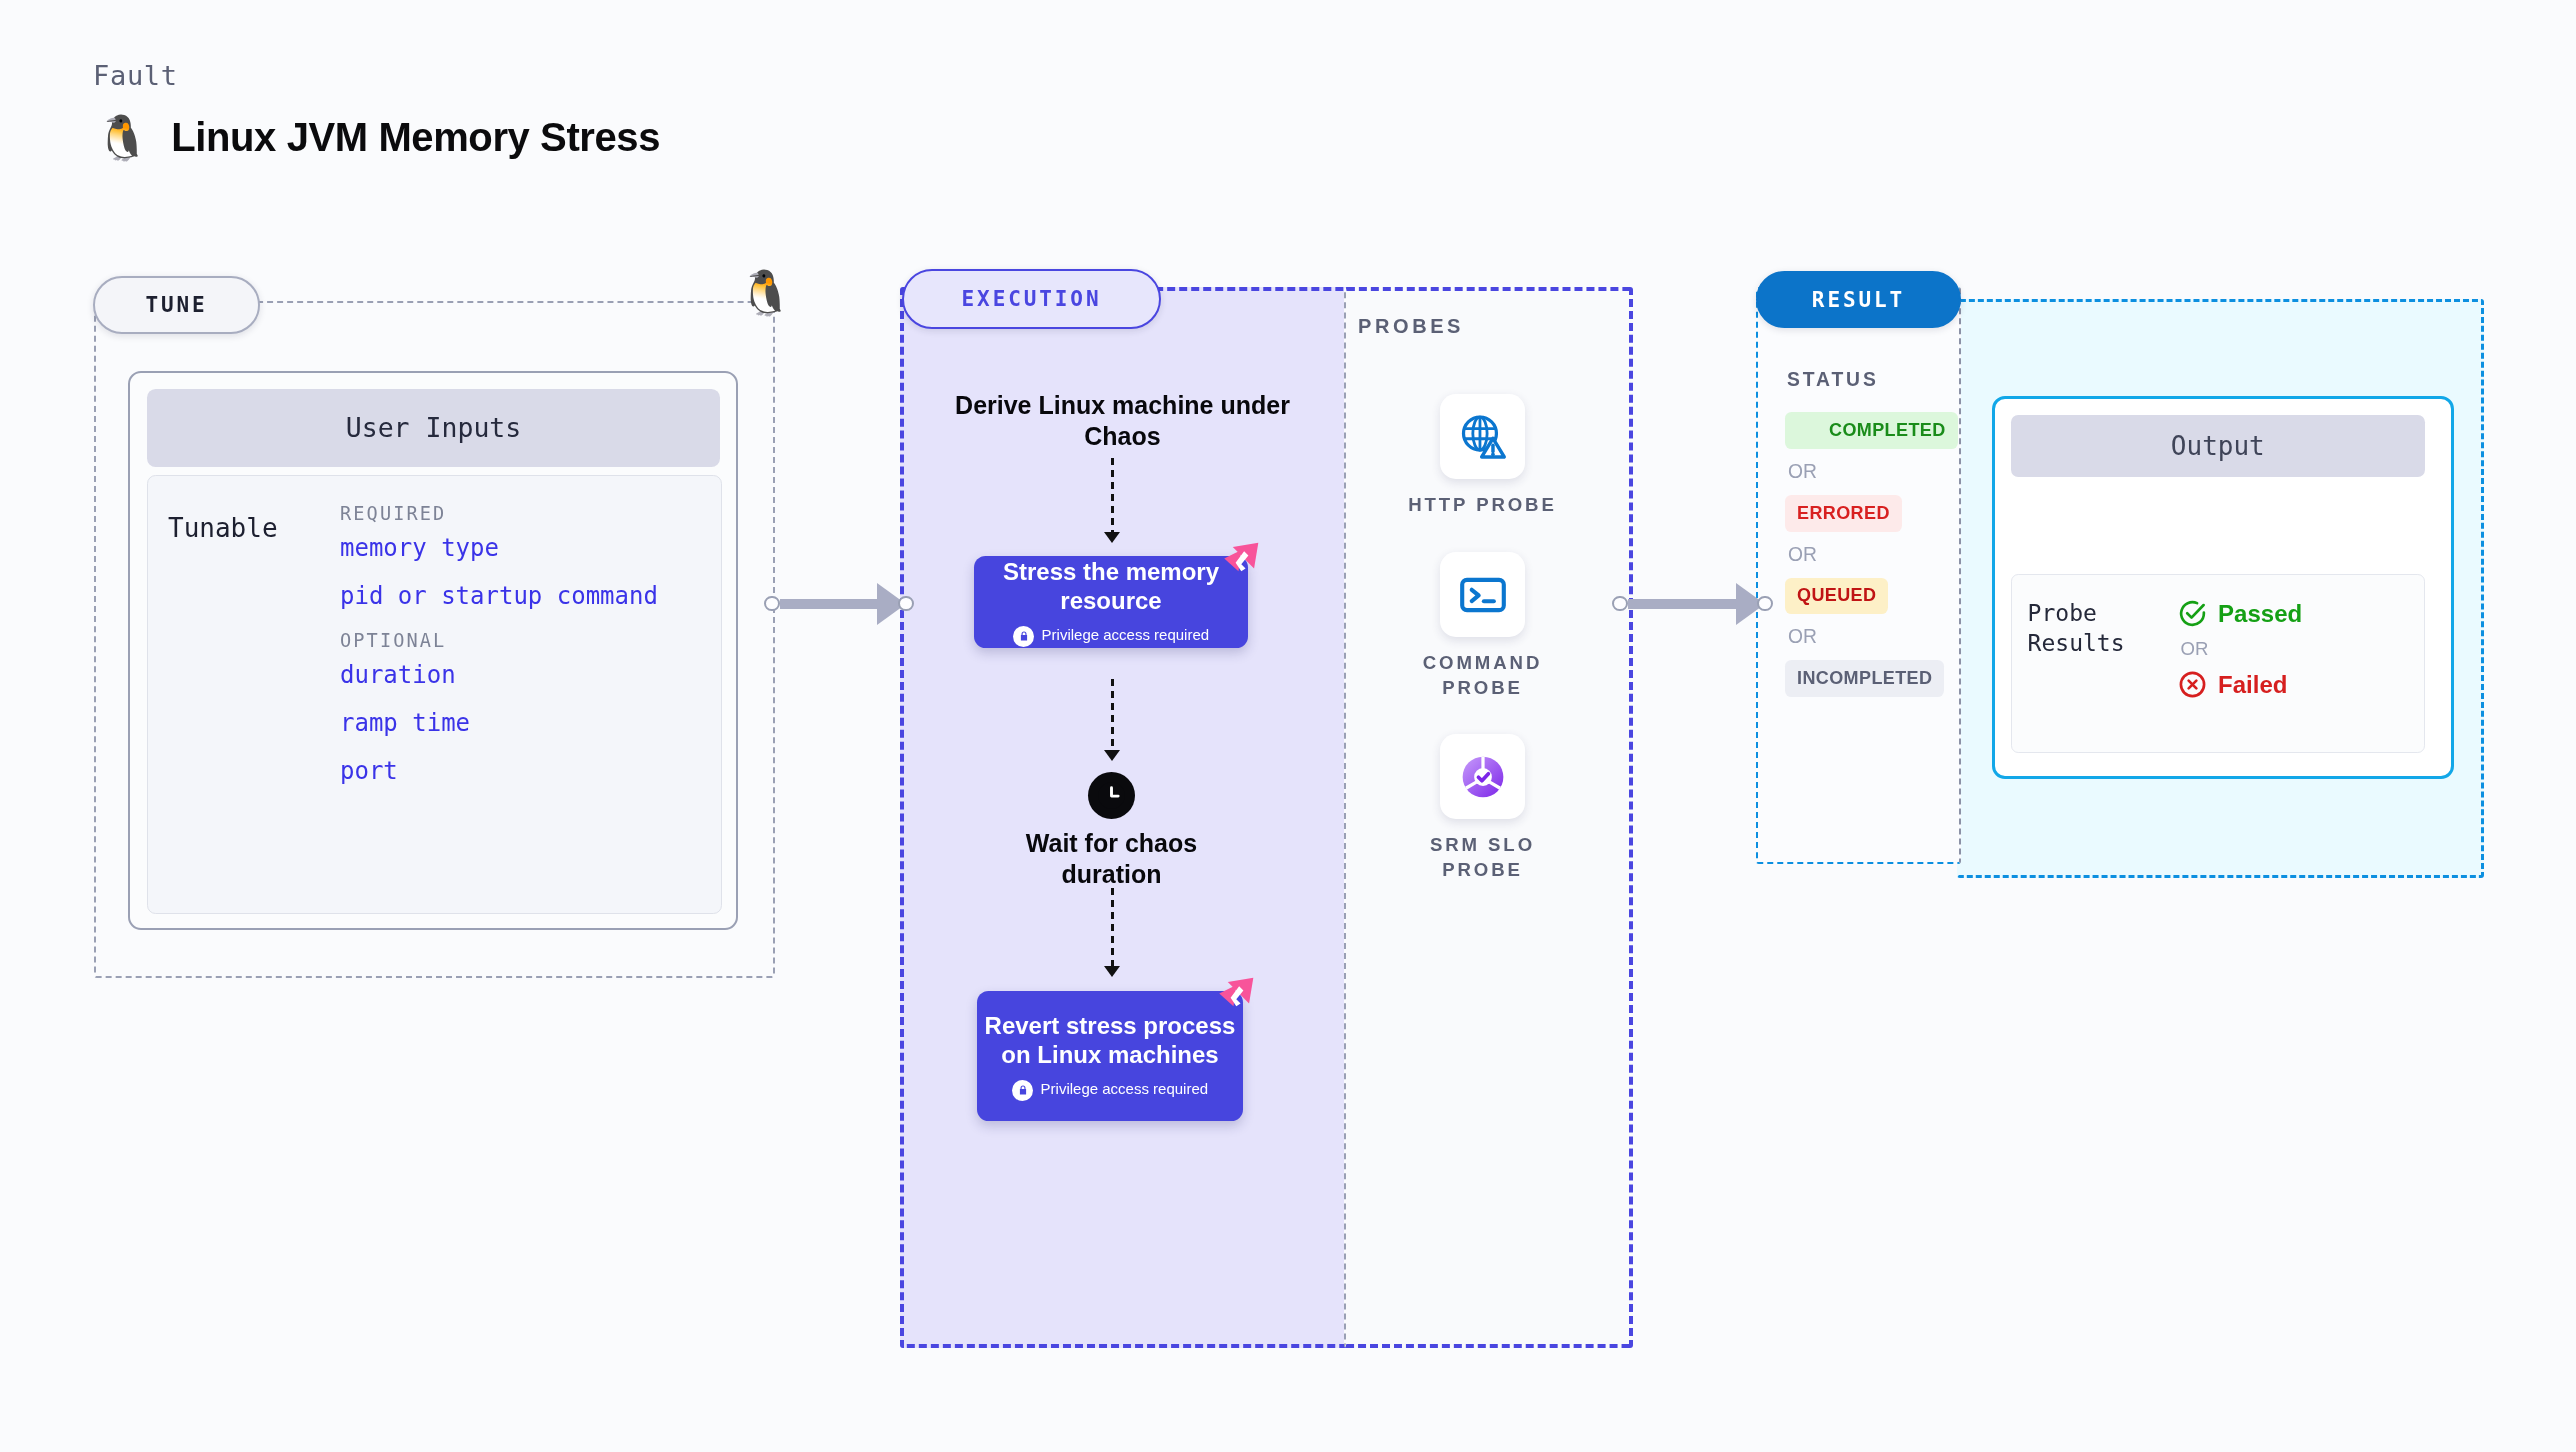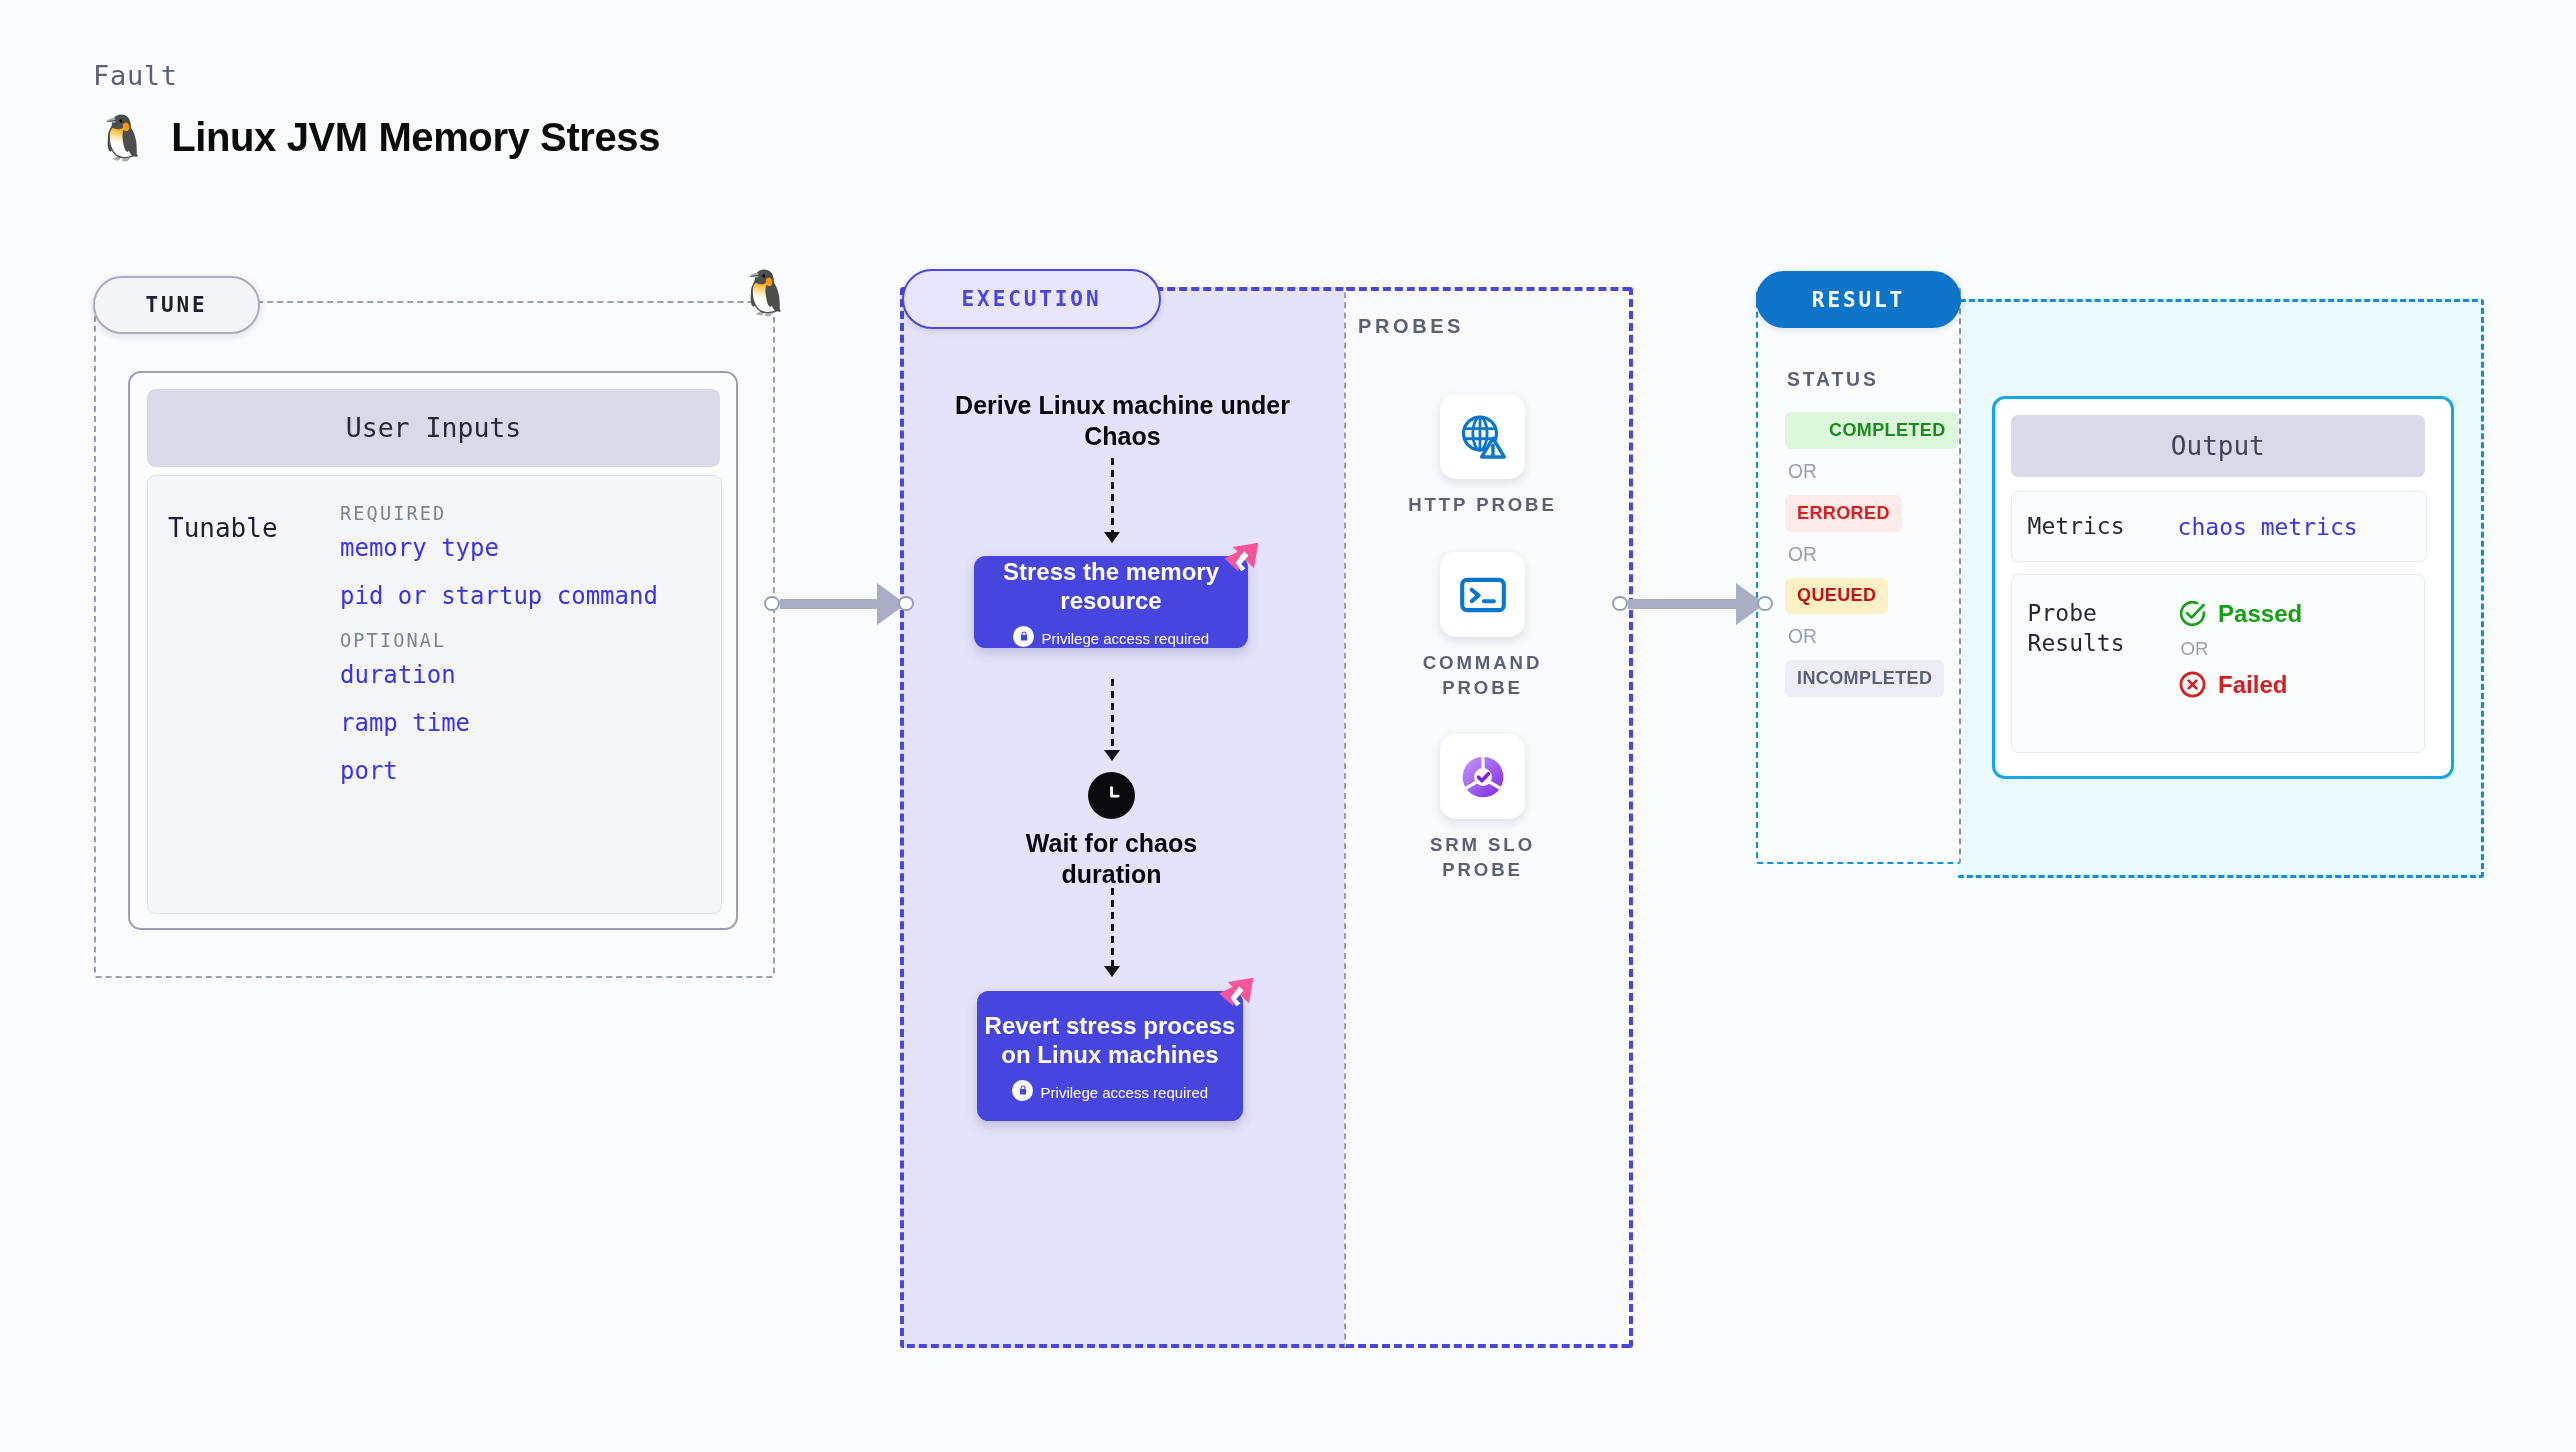--- a/index.html
+++ b/index.html
@@ -139,21 +139,21 @@
   #arrow3{left:1111px;top:888px;height:79px;}
 
   .step-card{
     position:absolute;background:#4745de;border-radius:11.5px;
     box-shadow:0 5px 11.5px rgba(40,40,110,.22);
     display:flex;flex-direction:column;align-items:center;justify-content:center;
     color:#fff;text-align:center;
   }
   .step-card .step-title{font-size:24px;font-weight:bold;line-height:1.22;}
   .step-card .priv{
-    display:flex;align-items:flex-end;gap:7.2px;margin-top:10px;font-size:15px;
+    display:flex;align-items:flex-start;gap:7.2px;margin-top:10px;font-size:15px;
   }
   .lock-badge{
     width:21.5px;height:21.5px;border-radius:50%;background:#fff;
     display:flex;align-items:center;justify-content:center;flex:none;
   }
   .lock-badge svg{width:12px;height:12px;display:block;}
   .litmus-mark{position:absolute;right:-15.8px;top:-15.8px;width:44px;height:44px;}
 
   #step-stress{left:974px;top:556px;width:274px;height:92px;}
   #step-revert{left:977px;top:963px;width:266px;height:130px;margin-top:28px;}
@@ -406,24 +406,20 @@
   <span class="status-badge st-errored">ERRORED</span>
   <div class="or-text">OR</div>
   <span class="status-badge st-queued">QUEUED</span>
   <div class="or-text">OR</div>
   <span class="status-badge st-incompleted">INCOMPLETED</span>
 </div>
 
 <div class="abs" id="output-card">
   <div id="output-header">Output</div>
 
-  <div id="metrics-row">
-    <span class="out-key">Metrics</span>
-    <span class="out-val-mono">chaos metrics</span>
-  </div>
 
   <div id="probe-results-row">
     <span class="out-key">Probe Results</span>
     <span>
       <span class="pr-line">
         <svg viewBox="0 0 24 24">
           <path d="M21.4 11.2v.8a9.4 9.4 0 1 1-5.6-8.6" fill="none" stroke="#15a015" stroke-width="2.2" stroke-linecap="round"></path>
           <path d="M7.6 11.8l3.6 3.6 10-10.4" fill="none" stroke="#15a015" stroke-width="2.2" stroke-linecap="round" stroke-linejoin="round"></path>
         </svg>
         <span class="pr-pass">Passed</span>

